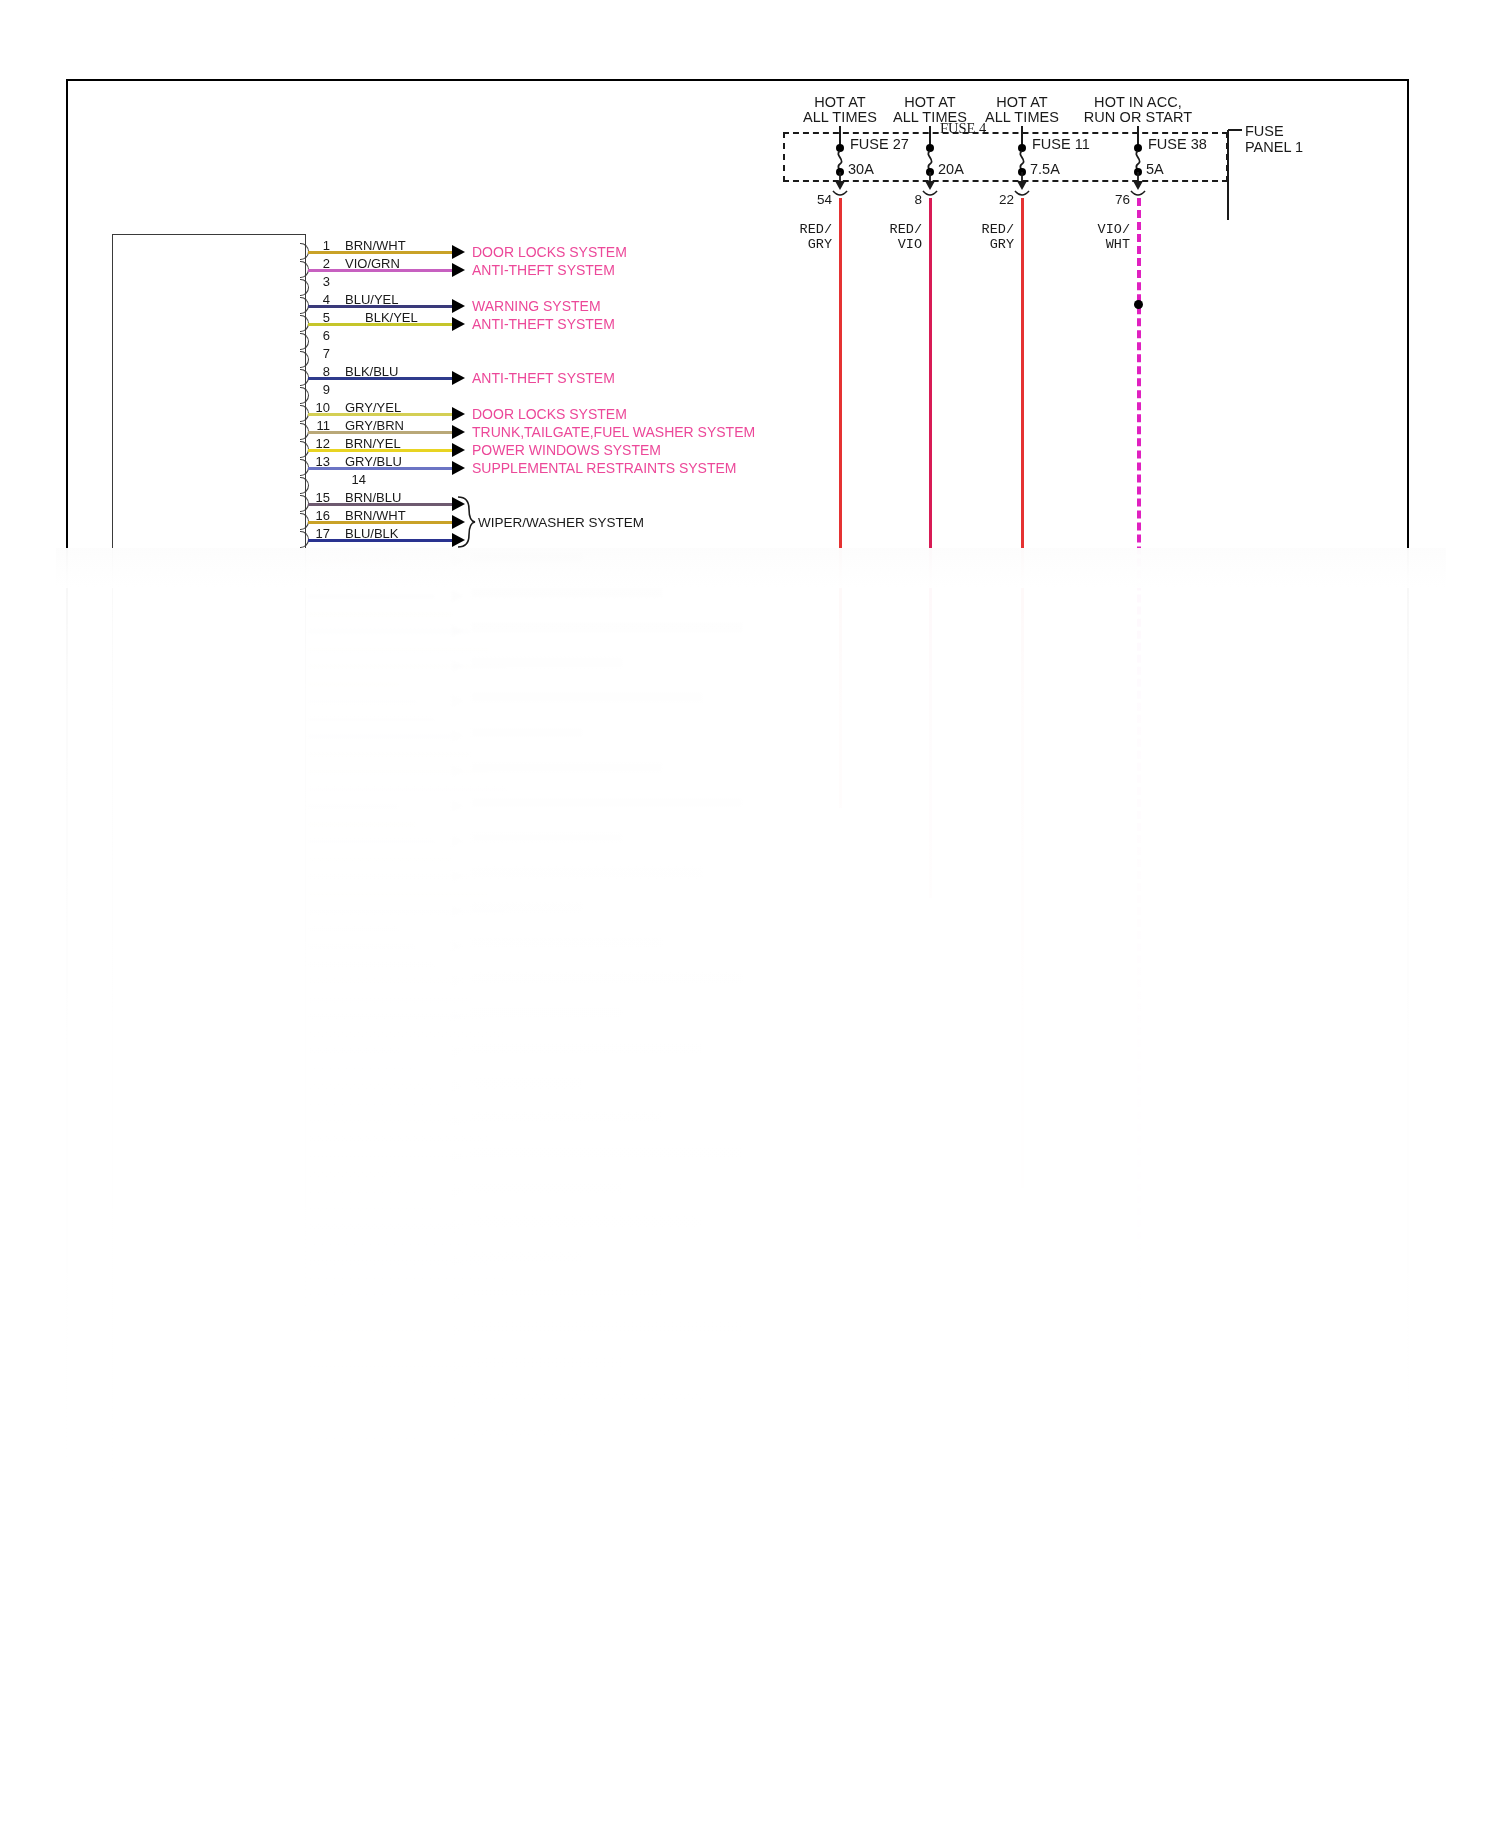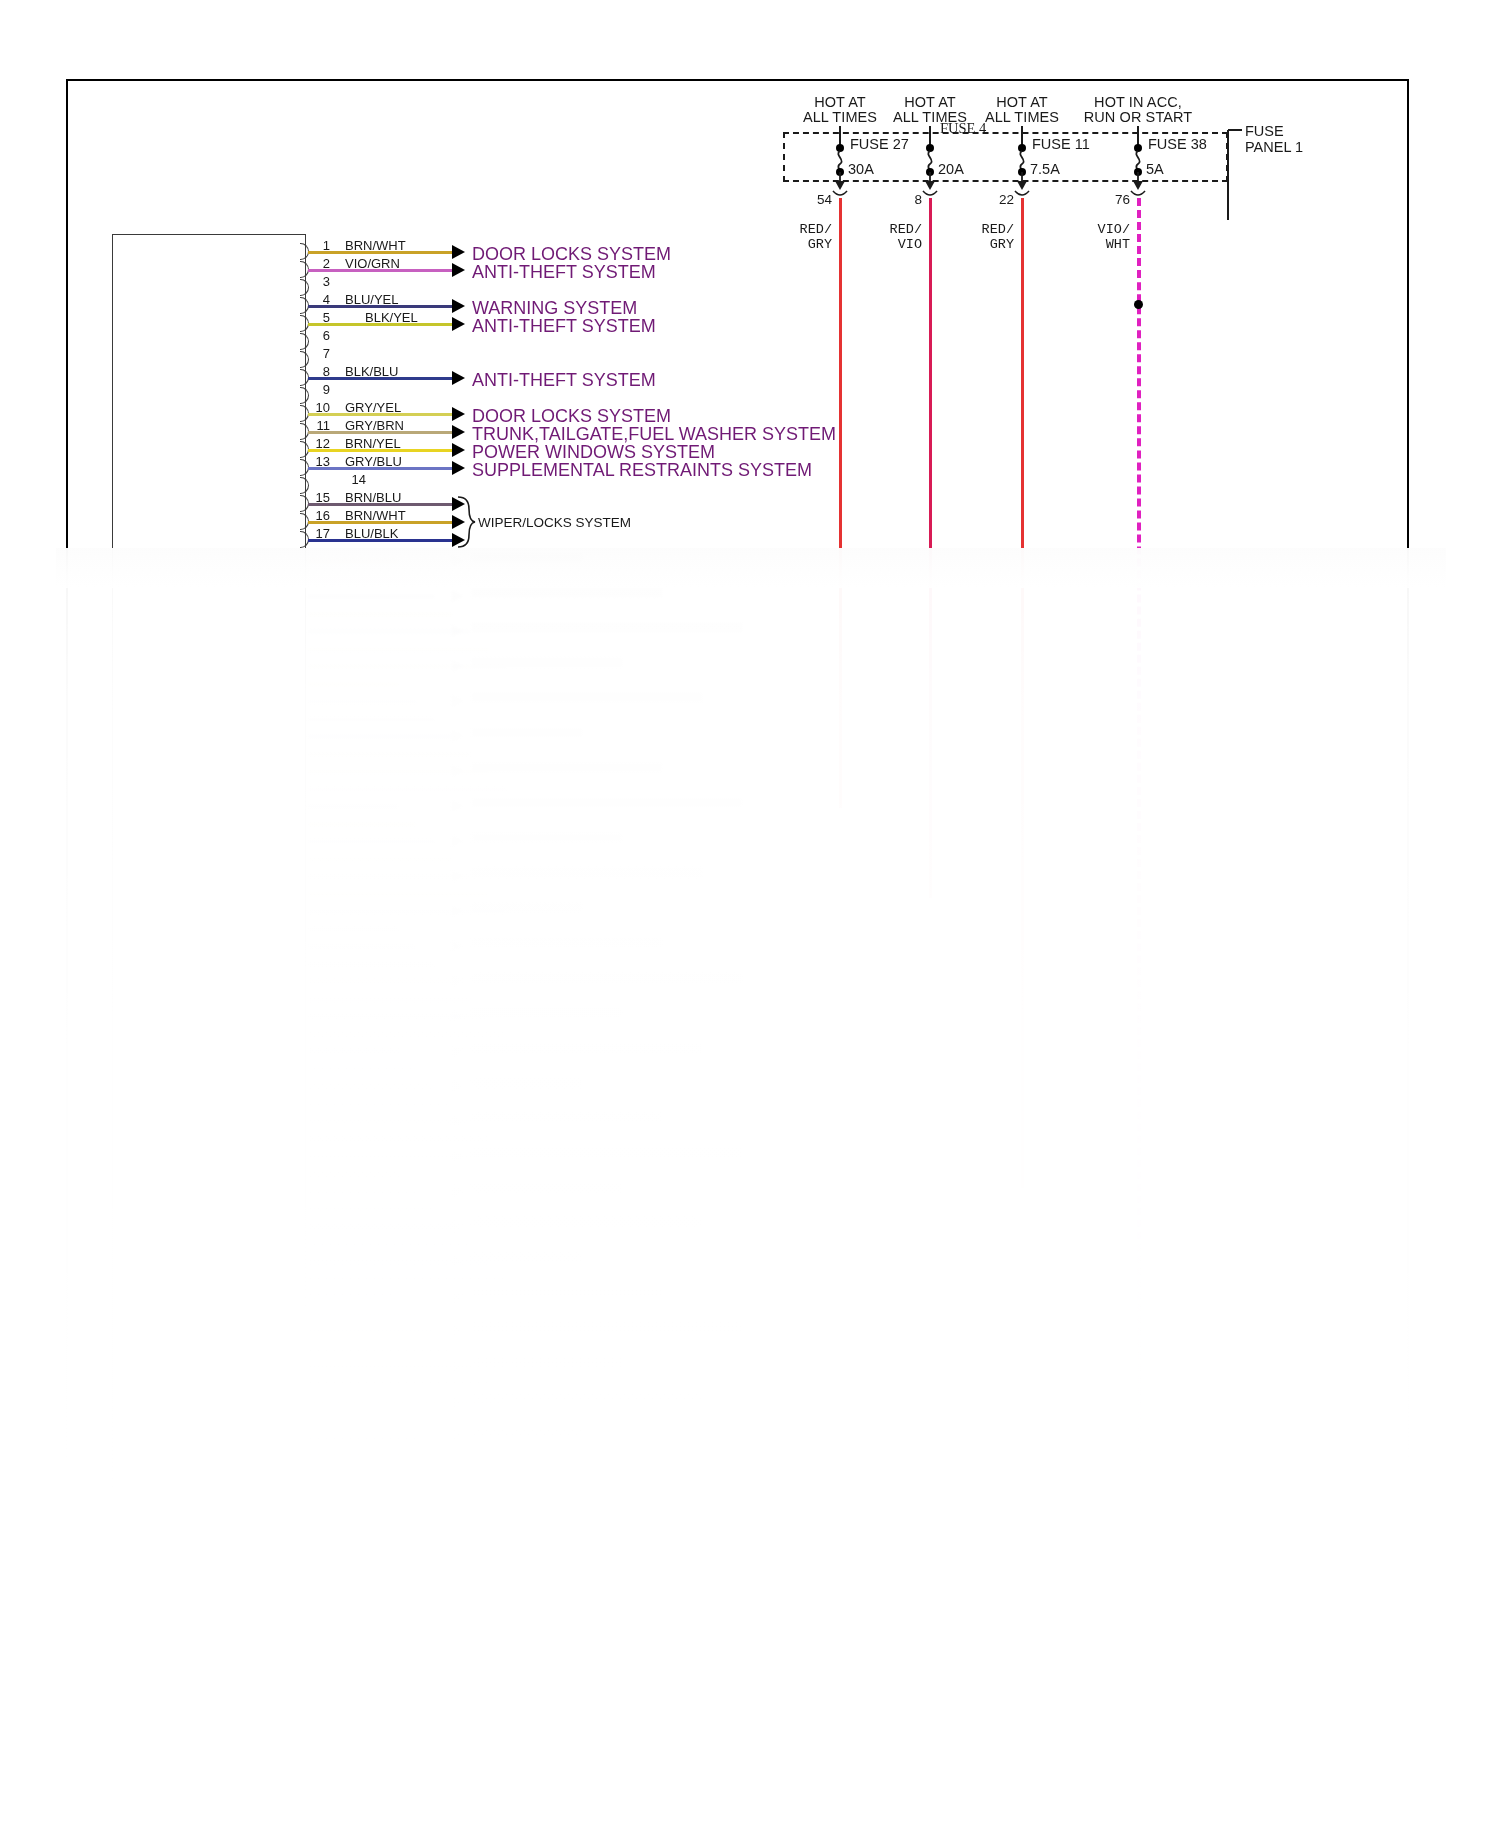--- a/index.html
+++ b/index.html
@@ -187,22 +187,22 @@
   }
   .pin-arrow {
     position: absolute;
     width: 0; height: 0;
     border-top: 7px solid transparent;
     border-bottom: 7px solid transparent;
     border-left: 13px solid #000000;
   }
   .pin-dest {
     position: absolute;
-    font-size: 18px;
-    color: #701a75;
+    font-size: 14px;
+    color: #ec4899;
     white-space: nowrap;
   }
   .grp-label {
     position: absolute;
     font-size: 13.5px;
     color: #1a1a1a;
     white-space: nowrap;
   }
   .ghost-wire { position: absolute; height: 3px; }
   .ghost-txt {
@@ -423,21 +423,21 @@
       <div class="pin-socket" style="left: 300px; top: 531px;"></div>
       <div class="pin-num" style="left: 308px; top: 526px;">17</div>
       <div class="pin-color" style="left: 345px; top: 526px;">BLU/BLK</div>
       <div class="pin-wire" style="left: 308px; top: 539px; width: 144px; background: rgb(42, 51, 144);"></div>
       <div class="pin-arrow" style="left: 452px; top: 533px;"></div>
     </div>
 
   <svg style="position:absolute;left:455px;top:496px;" width="22" height="52">
     <path d="M 3 1 Q 14 1 14 13 Q 14 25 20 26 Q 14 27 14 39 Q 14 51 3 51" stroke="#1a1a1a" stroke-width="1.6" fill="none"></path>
   </svg>
-  <div class="grp-label" style="left:478px; top:515px;">WIPER/LOCKS SYSTEM</div>
+  <div class="grp-label" style="left:478px; top:515px;">WIPER/WASHER SYSTEM</div>
 
   <div id="ghost-layer">
       <div class="ghost-wire" style="left: 308px; top: 560px; width: 90px; background: rgb(201, 162, 39); opacity: 0.3; filter: blur(1.1px);"></div>
       <div class="ghost-arrow" style="left: 452px; top: 555px; opacity: 0.28; filter: blur(1px);"></div>
       <div class="ghost-txt" style="left: 472px; top: 553px; opacity: 0.3; width: 110px; height: 9px; background: rgb(106, 106, 106);"></div>
       <div class="ghost-wire" style="left: 308px; top: 577.5px; width: 108px; background: rgb(199, 96, 192); opacity: 0.3; filter: blur(1.1px);"></div>
       <div class="ghost-wire" style="left: 308px; top: 595px; width: 126px; background: rgb(58, 58, 122); opacity: 0.3; filter: blur(1.1px);"></div>
       <div class="ghost-arrow" style="left: 452px; top: 590px; opacity: 0.28; filter: blur(1px);"></div>
       <div class="ghost-txt" style="left: 472px; top: 588px; opacity: 0.3; width: 190px; height: 9px; background: rgb(106, 106, 106);"></div>
       <div class="ghost-wire" style="left: 308px; top: 612.5px; width: 144px; background: rgb(197, 197, 42); opacity: 0.3; filter: blur(1.1px);"></div>

